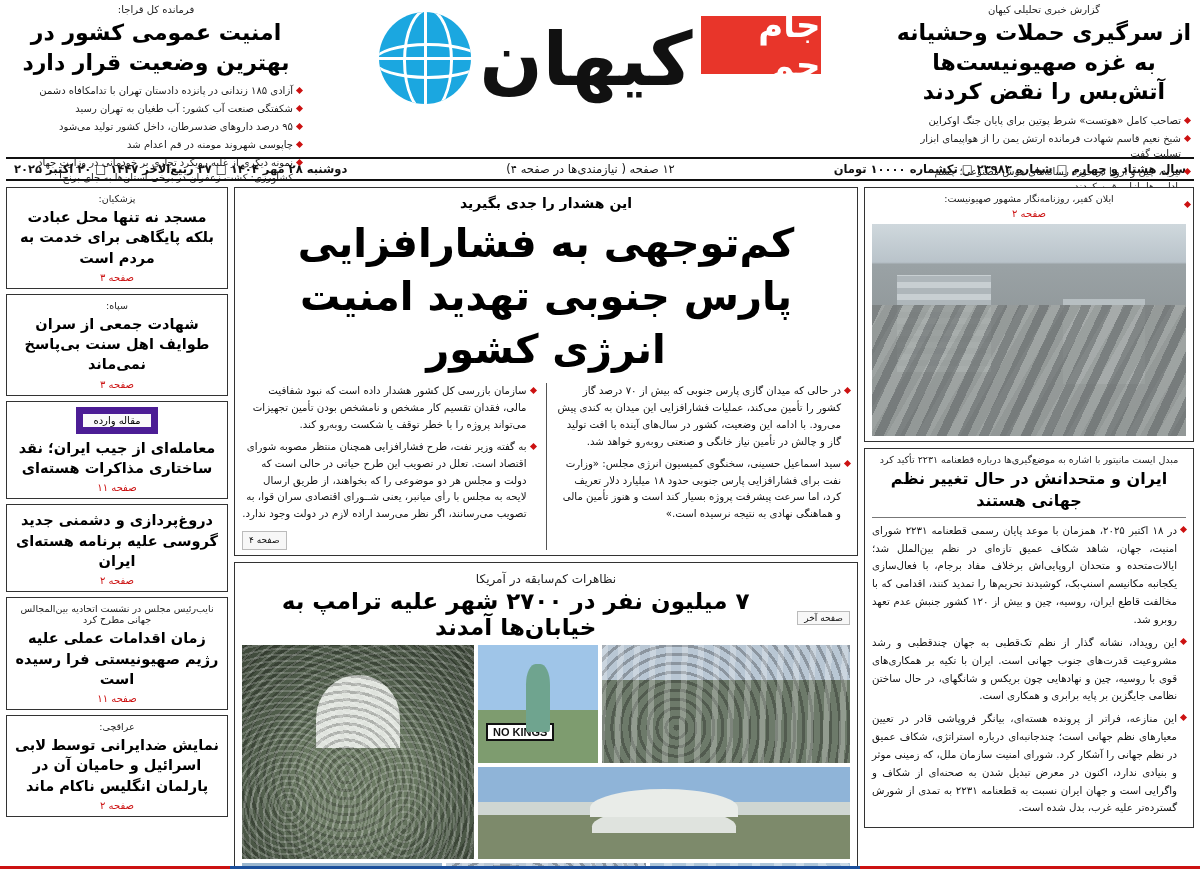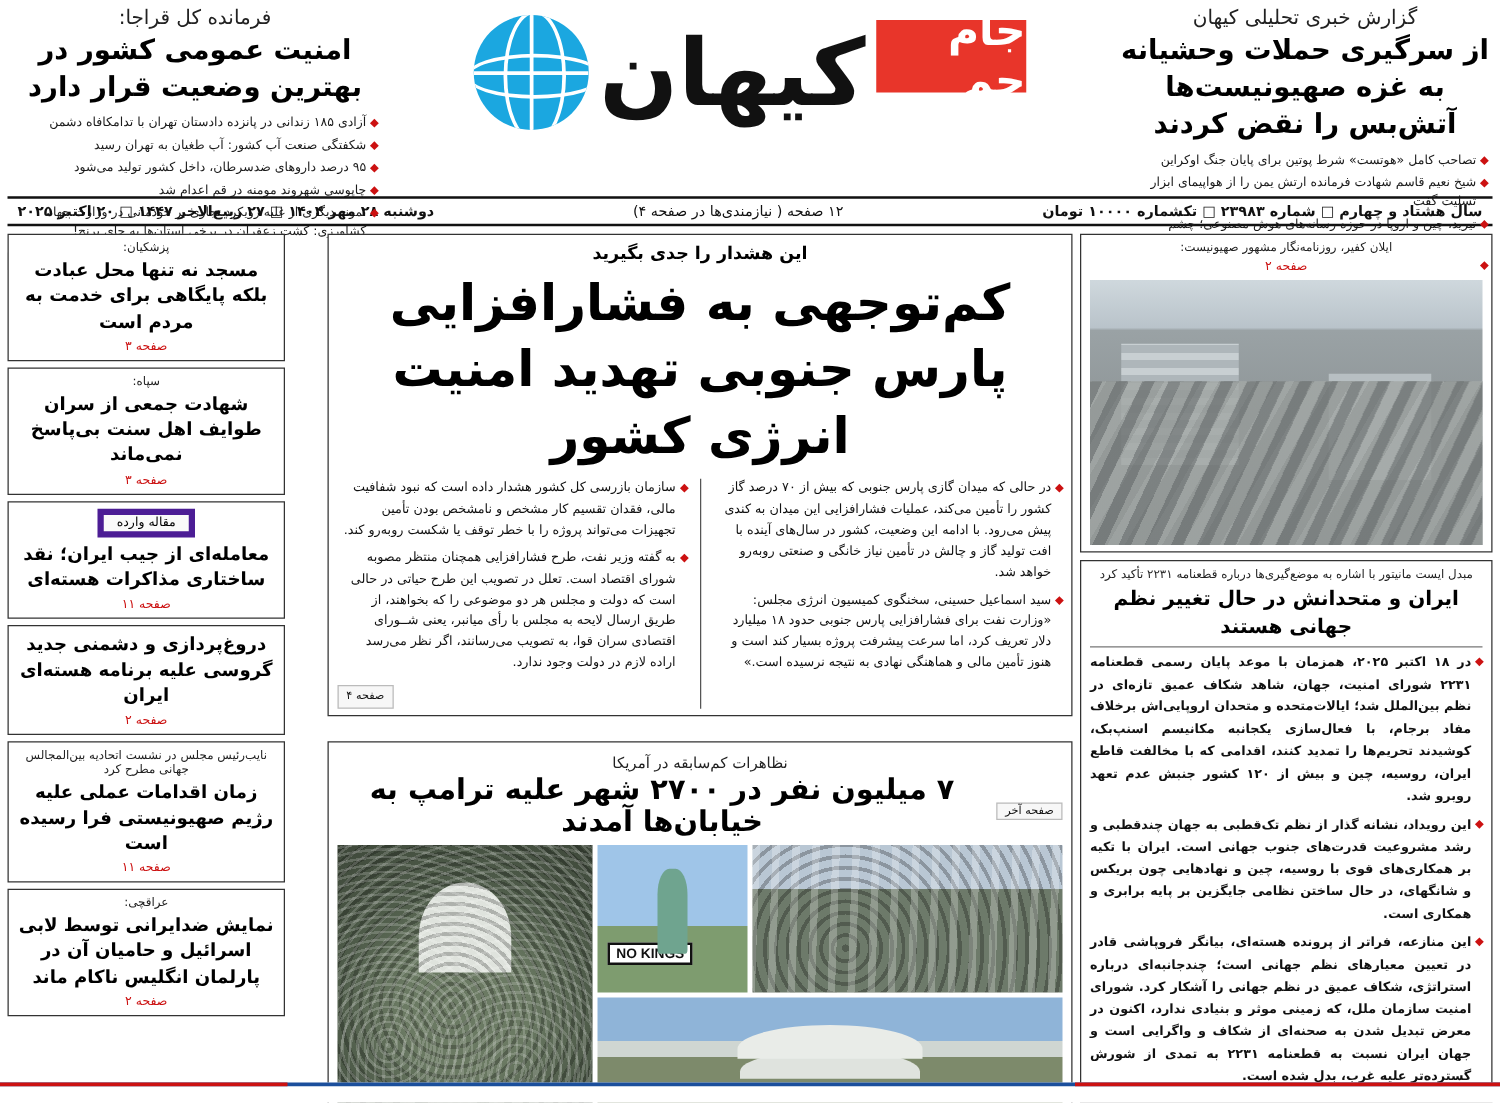--- a/index.html
+++ b/index.html
@@ -35,21 +35,21 @@
   .mast-center {
     flex: 1 1 auto;
     display: flex;
     flex-direction: row;
     align-items: flex-start;
     justify-content: center;
     gap: 8px;
     padding-top: 2px;
   }
   .kicker {
-    font-size: 16px;
+    font-size: 10px;
     color: #222;
     text-align: center;
     margin-bottom: 3px;
   }
   .mast-headline {
     font-size: 22px;
     font-weight: bold;
     line-height: 1.35;
     text-align: center;
     color: #000;
@@ -157,39 +157,39 @@
 
   
   .body-grid {
     display: flex;
     flex-direction: row;
     gap: 6px;
     padding: 6px;
     height: 700px;
   }
   .col-right { flex: 0 0 330px; display: flex; flex-direction: column; gap: 6px; }
-  .col-mid   { flex: 1 1 auto; display: flex; flex-direction: column; gap: 20px; margin-left: 28px; }
+  .col-mid   { flex: 1 1 auto; display: flex; flex-direction: column; gap: 6px; }
   .col-left  { flex: 0 0 222px; display: flex; flex-direction: column; gap: 5px; }
 
   .box { border: 1px solid #333; padding: 5px 7px; background: #fff; }
 
   .side-kicker {
     font-size: 9.5px; color: #222; text-align: center; margin-bottom: 3px;
   }
   .side-head {
     font-size: 16px; font-weight: bold; line-height: 1.4; text-align: center; color: #000;
   }
   .side-head.sm { font-size: 14.5px; }
   .page-ref {
     color: #cc1111; font-size: 10px; text-align: center; margin-top: 4px;
   }
   .tag {
     display: block;
     margin: 0 auto 4px auto;
-    border: 5px solid #4c1d95;
+    border: 7px solid #4c1d95;
     font-size: 10px;
     padding: 1px 10px;
     text-align: left;
     width: fit-content;
     background: #fafafa;
   }
 
   
   .photo { position: relative; overflow: hidden; background: #9aa7b0; }
   .ph-rubble {
@@ -323,21 +323,21 @@
     grid-template-columns: 1fr 1fr 1fr;
     gap: 4px;
     height: 96px;
     margin-top: 4px;
   }
 
   .article-text {
     font-size: 10.2px; line-height: 1.75; color: #111; text-align: justify;
   }
   .article-text p { margin: 0 0 5px 0; display: flex; gap: 4px; align-items: flex-start; }
-  .article-text .body { flex: 1; font-weight: bold; }
+  .article-text .body { flex: 1; }
 
   .footer-bar {
     position: absolute; left: 0; bottom: 0;
     width: 1200px; height: 16px;
     background: #ffffff;
     border-top: 3px solid #1b4f9c;
   }
   .footer-bar .seg {
     position: absolute; top: -3px; height: 3px; background: #cc1111;
   }

